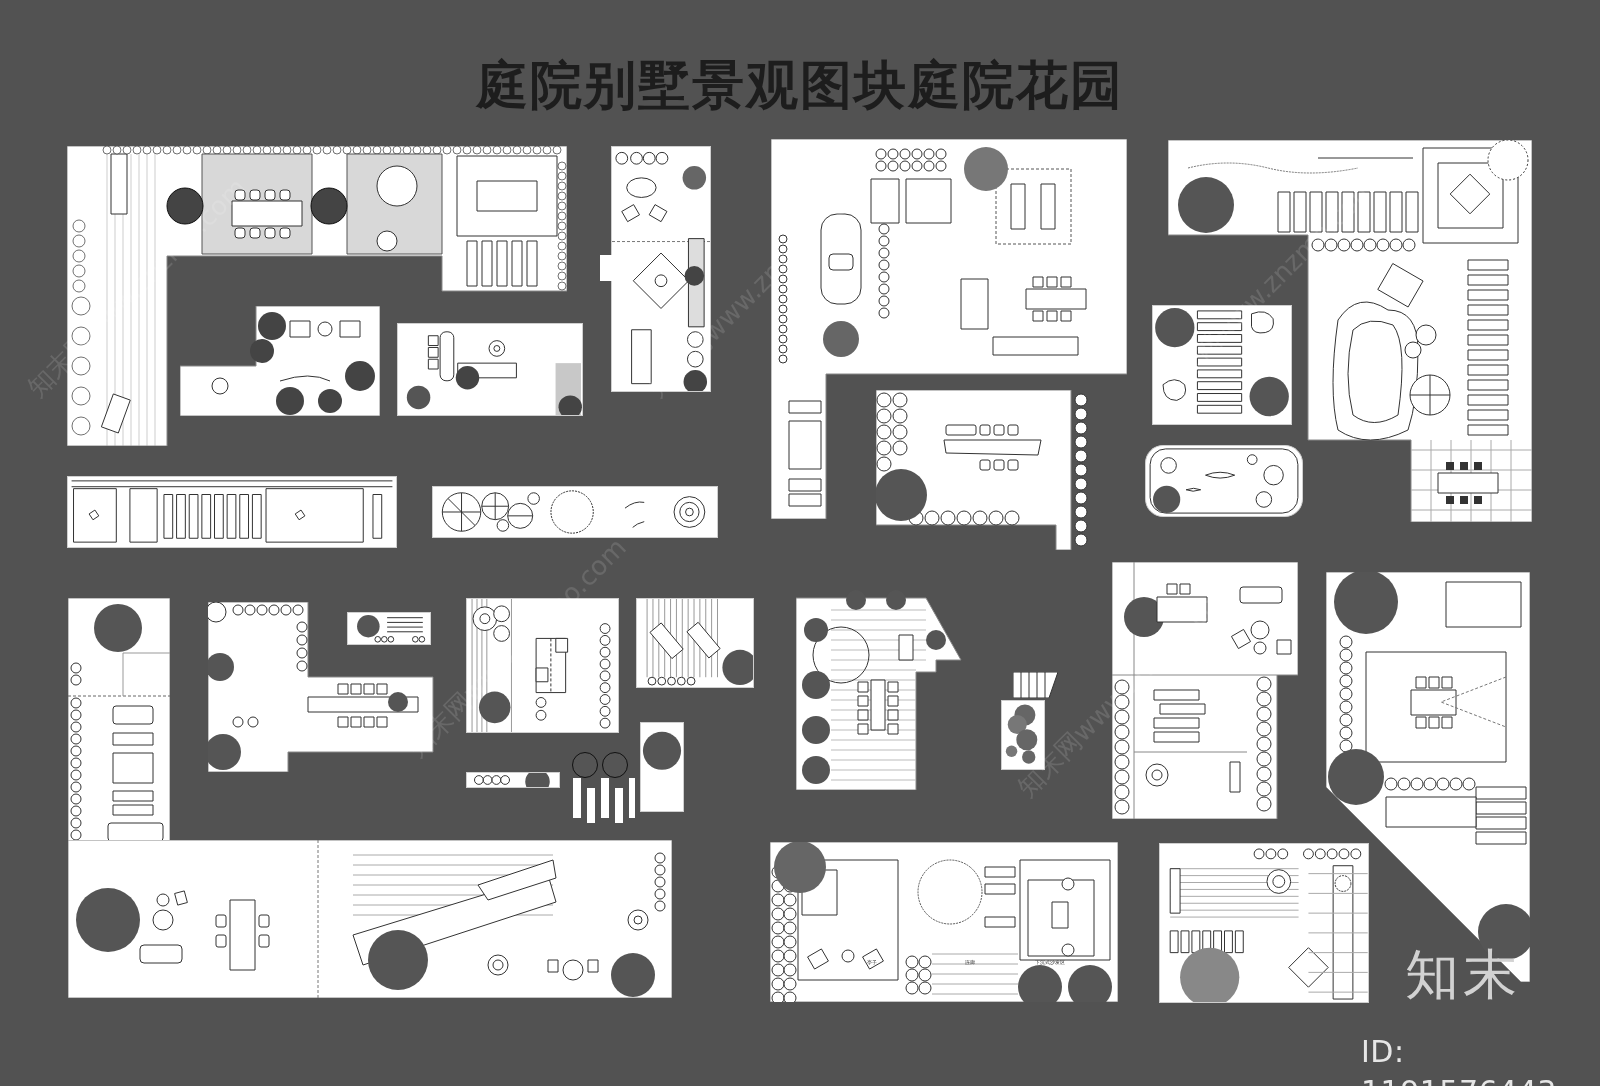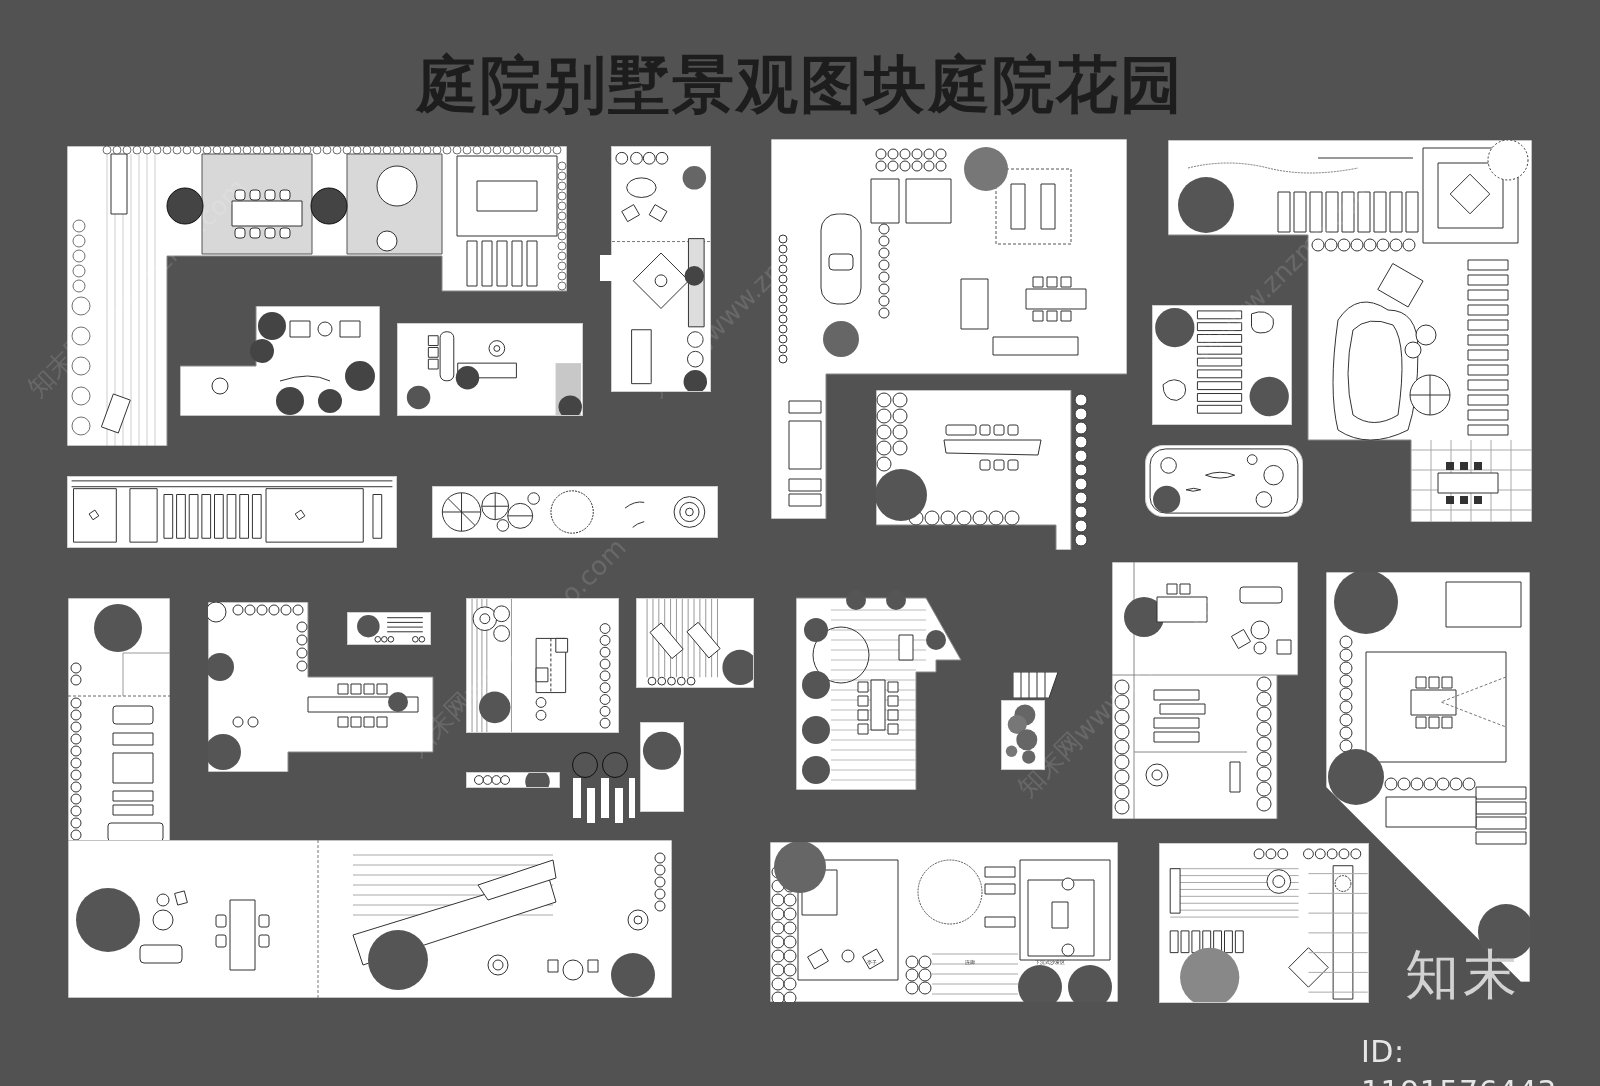--- a/index.html
+++ b/index.html
@@ -1,17 +1,17 @@
 <!DOCTYPE html>
 <html><head>
 <meta charset="utf-8">
 <style>
   html,body{margin:0;padding:0;}
   body{width:1600px;height:1086px;background:#525252;position:relative;overflow:hidden;font-family:"DejaVu Sans","Liberation Sans",sans-serif;}
-  .title{position:absolute;left:0;top:40px;width:1600px;text-align:center;font-size:62px;font-weight:bold;color:#1d1d1d;letter-spacing:2px;line-height:90px;font-family:"DejaVu Sans",sans-serif;}
+  .title{position:absolute;left:0;top:40px;width:1600px;text-align:center;font-size:52px;font-weight:bold;color:#1d1d1d;letter-spacing:2px;line-height:90px;font-family:"DejaVu Sans",sans-serif;}
   .plan{position:absolute;background:#ffffff;border:1px solid #cfcfcf;box-sizing:border-box;overflow:hidden;}
   .plan svg{position:absolute;left:0;top:0;width:100%;height:100%;}
   .plan svg *{vector-effect:non-scaling-stroke;}
   .lbl{position:absolute;font-size:5px;color:#333;white-space:nowrap;}
   .wm-logo{position:absolute;left:1405px;top:945px;font-size:54px;color:#d2d2d2;font-weight:normal;letter-spacing:4px;line-height:60px;}
   .wm-id{position:absolute;left:1361px;top:1032px;font-size:30px;color:#e6e6e6;line-height:40px;letter-spacing:0.5px;}
   .wm-diag{position:absolute;color:rgba(255,255,255,0.13);font-size:26px;transform:rotate(-45deg);transform-origin:left top;white-space:nowrap;pointer-events:none;}
   .gray-block{position:absolute;background:#525252;}
 </style>
 </head>

